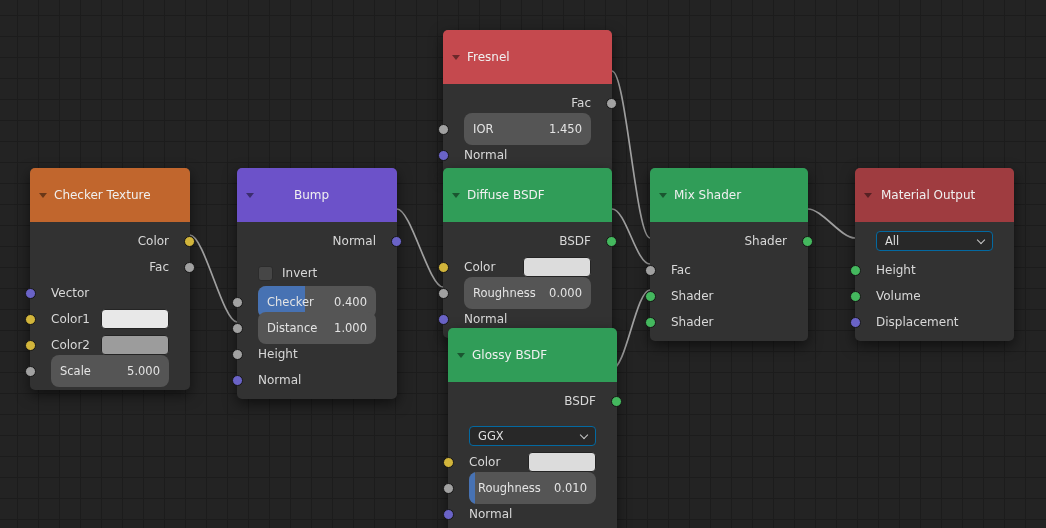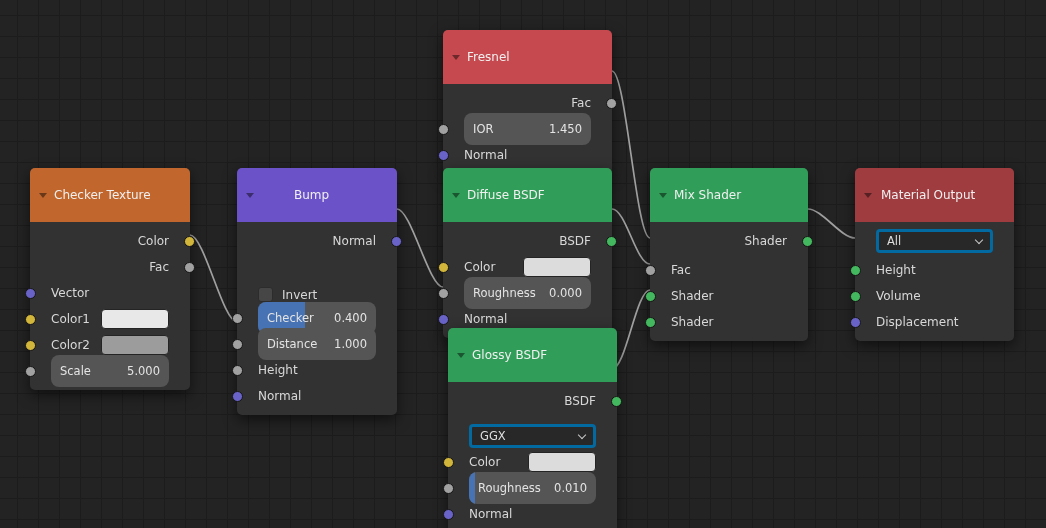--- a/index.html
+++ b/index.html
@@ -14,35 +14,35 @@
   .node{position:absolute;z-index:2;background:var(--node-body,#323232);border-radius:5px;
     box-shadow:0 5px 14px rgba(0,0,0,.55);font-size:12px;color:var(--node-text,#d8d8d8);}
   .node-header{height:22px;display:flex;align-items:center;gap:7px;padding:16px 9px;
     border-radius:5px 5px 0 0;color:#f0f0f0;}
   .tri{width:0;height:0;border-left:4px solid transparent;border-right:4px solid transparent;
     border-top:5px solid rgba(0,0,0,.45);flex:none;}
   .node-body{padding:6px 0;}
   .row{position:relative;height:26px;display:flex;align-items:center;padding:0 21px;}
   .row.out{justify-content:flex-end;}
   .spacer9{height:9px;} .spacer3{height:3px;}
-  .mt6{margin-top:22px;align-items:flex-end;} .mt3{margin-top:3px;}
+  .mt6{margin-top:6px;} .mt3{margin-top:3px;}
   .socket{position:absolute;width:9px;height:9px;border-radius:50%;border:1px solid #161616;
     top:50%;margin-top:-5.5px;z-index:3;}
   .sin{left:-5px;} .sout{right:-5px;}
   .sock-yellow{background:var(--socket-yellow,#d2b53b);}
   .sock-gray{background:var(--socket-gray,#a1a1a1);}
   .sock-vector{background:var(--socket-vector,#6a63c7);}
   .sock-green{background:var(--socket-green,#44b85e);}
   .field{position:relative;flex:1;height:32px;background:var(--field-bg,#555);border-radius:8px;
     display:flex;align-items:center;justify-content:space-between;padding:0 9px;overflow:hidden;
     font-size:11.5px;color:#e4e4e4;}
   .field .fill{position:absolute;left:0;top:0;bottom:0;background:var(--field-fill,#4772b3);}
   .field span{position:relative;}
   .swatch{margin-left:auto;width:66px;height:18px;border-radius:4px;border:1px solid #242424;}
-  .dropdown{flex:1;height:18px;background:var(--dropdown-bg,#282828);border:3px solid #0369a1;
+  .dropdown{flex:1;height:18px;background:var(--dropdown-bg,#282828);border:1px solid #0369a1;
     border-radius:4px;display:flex;align-items:center;justify-content:space-between;
     padding:0 8px;font-size:11.5px;color:#dedede;}
   .chev{width:5px;height:5px;border-right:1.4px solid #c9c9c9;border-bottom:1.4px solid #c9c9c9;
     transform:rotate(45deg);margin-top:-2px;flex:none;}
   .checkbox{width:13px;height:13px;background:#464646;border-radius:3px;border:1px solid #2c2c2c;
     margin-right:9px;flex:none;}
   .lbl{flex:none;}
   .hdr-texture{background:var(--header-texture,#c1662d);}
   .hdr-vector{background:var(--header-vector,#6c52c9);gap:40px;}
   .hdr-input{background:var(--header-input,#c5494e);}

